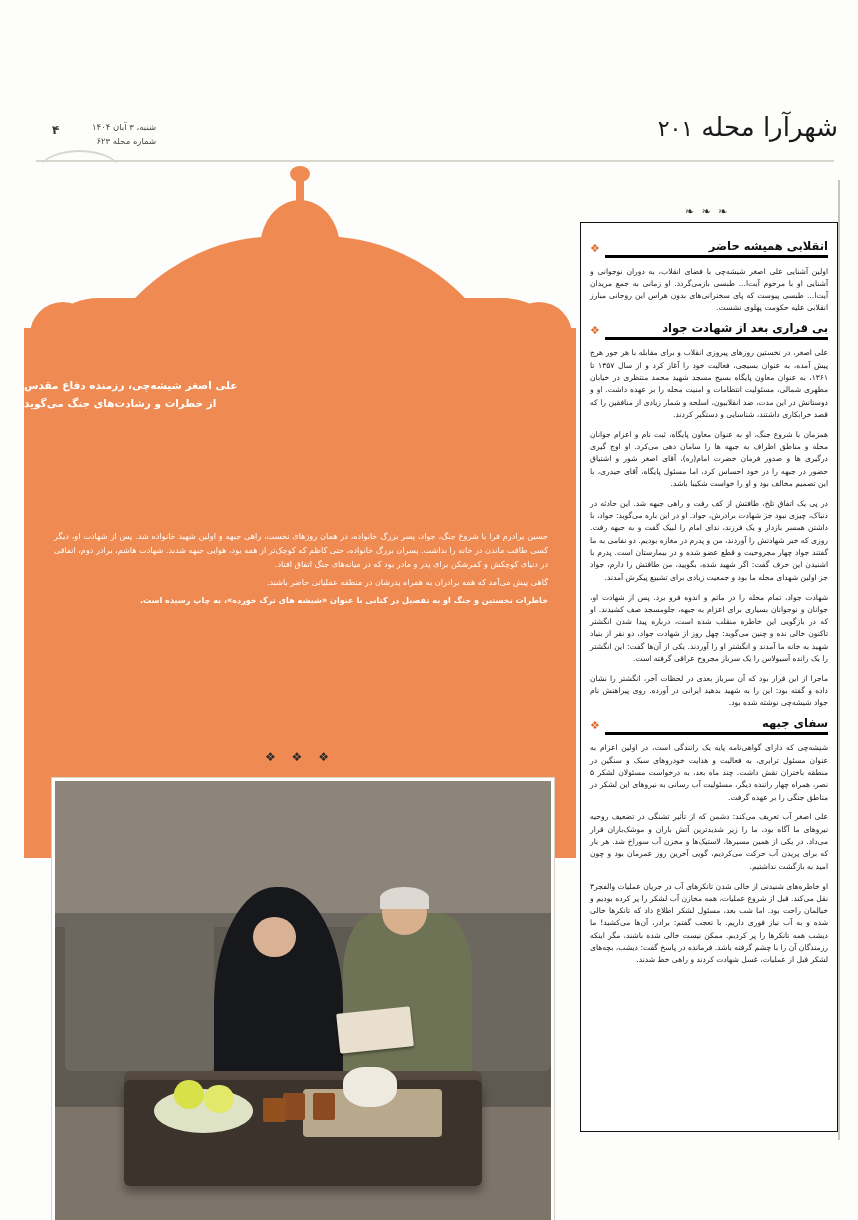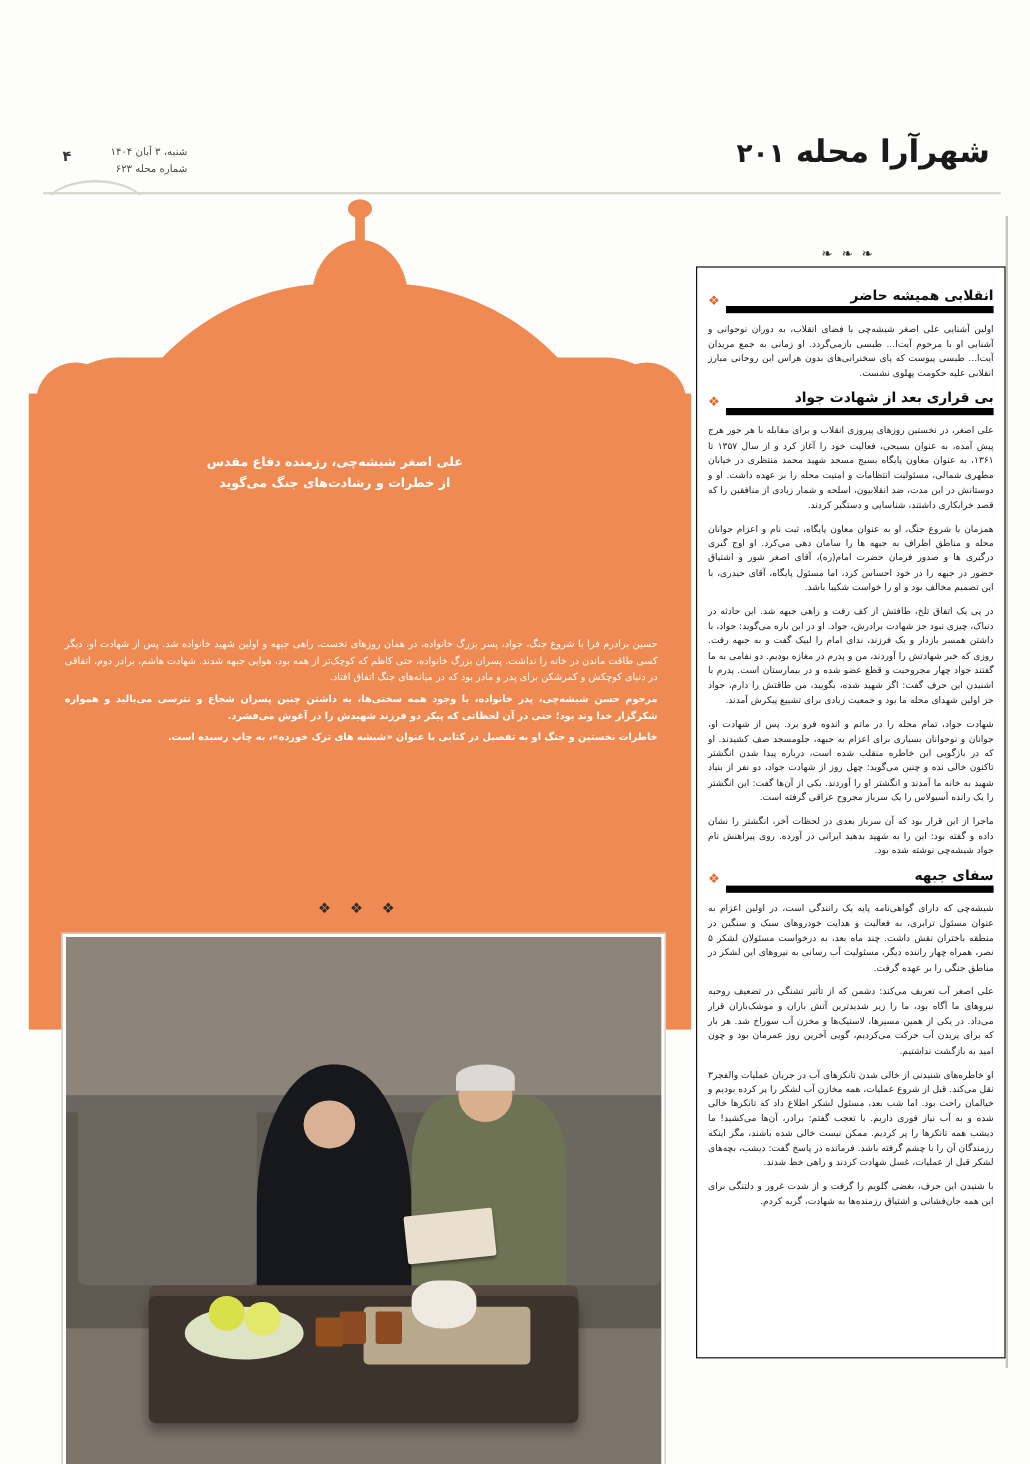--- a/index.html
+++ b/index.html
@@ -7,22 +7,22 @@
     width:858px;height:1220px;
     background:#ffffff;
     font-family:"DejaVu Sans","Liberation Sans",sans-serif;
     position:relative;overflow:hidden;
   }
   .page{position:absolute;inset:0;background:#fdfdfb;}
 
   
   .masthead{position:absolute;top:0;left:0;width:858px;height:170px;}
   .mast-logo{
-    position:absolute;right:33px;top:112px;
-    font-size:26px;font-weight:bold;color:#1a1a1a;
+    position:absolute;right:20px;top:112px;
+    font-size:26px;font-weight:normal;color:#1a1a1a;
     letter-spacing:-1px;white-space:nowrap;
   }
   .mast-logo .num{font-size:22px;}
   .mast-rule{
     position:absolute;left:36px;right:24px;top:160px;height:2px;background:#d9d6cf;
   }
   .mast-meta{
     position:absolute;left:92px;top:120px;text-align:right;
     font-size:8.5px;color:#4a4a4a;line-height:1.7;direction:rtl;
   }
@@ -48,21 +48,21 @@
     position:absolute;right:96px;top:205px;width:110px;text-align:center;
     font-size:11px;color:#2b2b2b;letter-spacing:2px;
   }
   .sec-head{
     display:flex;align-items:center;gap:5px;direction:rtl;
     margin:6px 0 5px 0;
   }
   .sec-head .diamond{color:#e06a2b;font-size:11px;}
   .sec-head .htxt{
     font-size:11.5px;font-weight:bold;color:#111;
-    border-bottom:6px solid #000000;padding-bottom:2px;flex:1;text-align:right;
+    border-bottom:3px solid #000000;padding-bottom:2px;flex:1;text-align:right;
   }
   .body-text{
     font-size:7.6px;line-height:1.62;color:#17171a;text-align:justify;
     direction:rtl;margin-bottom:6px;
   }
 
   
   .feature{
     position:absolute;left:24px;top:178px;width:552px;height:958px;
   }
@@ -92,21 +92,21 @@
     position:absolute;left:14px;top:120px;width:120px;height:90px;background:#ef8a52;border-radius:60px 20px 0 0;
   }
   .dome .wing-r{
     position:absolute;left:420px;top:120px;width:120px;height:90px;background:#ef8a52;border-radius:20px 60px 0 0;
   }
   .dome .scallop{
     position:absolute;top:124px;width:66px;height:66px;background:#ef8a52;border-radius:50%;
   }
 
   .kicker{
-    position:absolute;left:0;right:42px;top:198px;text-align:center;
+    position:absolute;left:0;right:42px;top:198px;text-align:left;
     font-size:10.5px;font-weight:bold;color:#ffffff;line-height:1.75;direction:rtl;
   }
   .headline{
     position:absolute;left:0;right:28px;top:250px;text-align:right;
     font-size:30px;font-weight:bold;color:#1b1b1b;line-height:1.35;direction:rtl;
   }
   .lead{
     position:absolute;left:30px;right:28px;top:352px;
     font-size:8.1px;line-height:1.72;color:#ffffff;text-align:justify;direction:rtl;
   }
@@ -222,21 +222,20 @@
     </div>
 
     <div>
       <div class="sec-head">
         <span class="htxt">سفای جبهه</span>
         <span class="diamond">❖</span>
       </div>
       <p class="body-text">شیشه‌چی که دارای گواهی‌نامه پایه یک رانندگی است، در اولین اعزام به عنوان مسئول ترابری، به فعالیت و هدایت خودرو‌های سبک و سنگین در منطقه باختران نقش داشت. چند ماه بعد، به درخواست مسئولان لشکر ۵ نصر، همراه چهار راننده دیگر، مسئولیت آب رسانی به نیرو‌های این لشکر در مناطق جنگی را بر عهده گرفت.</p>
       <p class="body-text">علی اصغر آب تعریف می‌کند: دشمن که از تأثیر تشنگی در تضعیف روحیه نیرو‌های ما آگاه بود، ما را زیر شدید‌ترین آتش باران و موشک‌باران قرار می‌داد. در یکی از همین مسیرها، لاستیک‌ها و مخزن آب سوراخ شد. هر بار که برای پریدن آب حرکت می‌کردیم، گویی آخرین روز عمرمان بود و چون امید به بازگشت نداشتیم.</p>
       <p class="body-text">او خاطره‌های شنیدنی از خالی شدن تانکرهای آب در جریان عملیات والفجر۳ نقل می‌کند. قبل از شروع عملیات، همه مخازن آب لشکر را پر کرده بودیم و خیالمان راحت بود. اما شب بعد، مسئول لشکر اطلاع داد که تانکرها خالی شده و به آب نیاز فوری داریم. با تعجب گفتم: برادر، آن‌ها می‌کشید! ما دیشب همه تانکرها را پر کردیم. ممکن نیست خالی شده باشند، مگر اینکه رزمندگان آن را با چشم گرفته باشد. فرمانده در پاسخ گفت: دیشب، بچه‌های لشکر قبل از عملیات، غسل شهادت کردند و راهی خط شدند.</p>
-      <p class="body-text">با شنیدن این حرف، بغضی گلویم را گرفت و از شدت غرور و دلتنگی برای این همه جان‌فشانی و اشتیاق رزمنده‌ها به شهادت، گریه کردم.</p>
     </div>
 
   </div>
 
   <div class="feature">
 
     <div class="dome">
       <div class="bulb"></div>
       <div class="arch"></div>
       <div class="wing-l"></div>
@@ -249,21 +248,21 @@
     </div>
 
     <div class="kicker">
       <div>علی اصغر شیشه‌چی، رزمنده دفاع مقدس</div>
       <div>از خطرات و رشادت‌های جنگ می‌گوید</div>
     </div>
 
 
     <div class="lead">
       <p>حسین برادرم فرا با شروع جنگ، جواد، پسر بزرگ خانواده، در همان روزهای نخست، راهی جبهه و اولین شهید خانواده شد. پس از شهادت او، دیگر کسی طاقت ماندن در خانه را نداشت. پسران بزرگ خانواده، حتی کاظم که کوچک‌تر از همه بود، هوایی جبهه شدند. شهادت هاشم، برادر دوم، اتفاقی در دنیای کوچکش و کمرشکن برای پدر و مادر بود که در میانه‌های جنگ اتفاق افتاد.</p>
-      <p class="bold">مرحوم حسن شیشه‌چی، پدر خانواده، با وجود همه سختی‌ها، به داشتن چنین پسران شجاع و نترسی می‌بالید و همواره شکرگزار خدا وند بود؛ حتی در آن لحظاتی که پیکر دو فرزند شهیدش را در آغوش می‌فشرد.</p>
+      <p>گاهی پیش می‌آمد که همه برادران به همراه پدرشان در منطقه عملیاتی حاضر باشند.</p>
       <p class="bold">خاطرات نخستین و جنگ او به تفصیل در کتابی با عنوان «شیشه های ترک خورده»، به چاپ رسیده است.</p>
     </div>
 
     <div class="dots">❖ ❖ ❖</div>
 
     <div class="photo-wrap">
       <div class="scene">
         <div class="wall"></div>
         <div class="sofa"></div>
         <div class="cushion" style="left:2%"></div>

